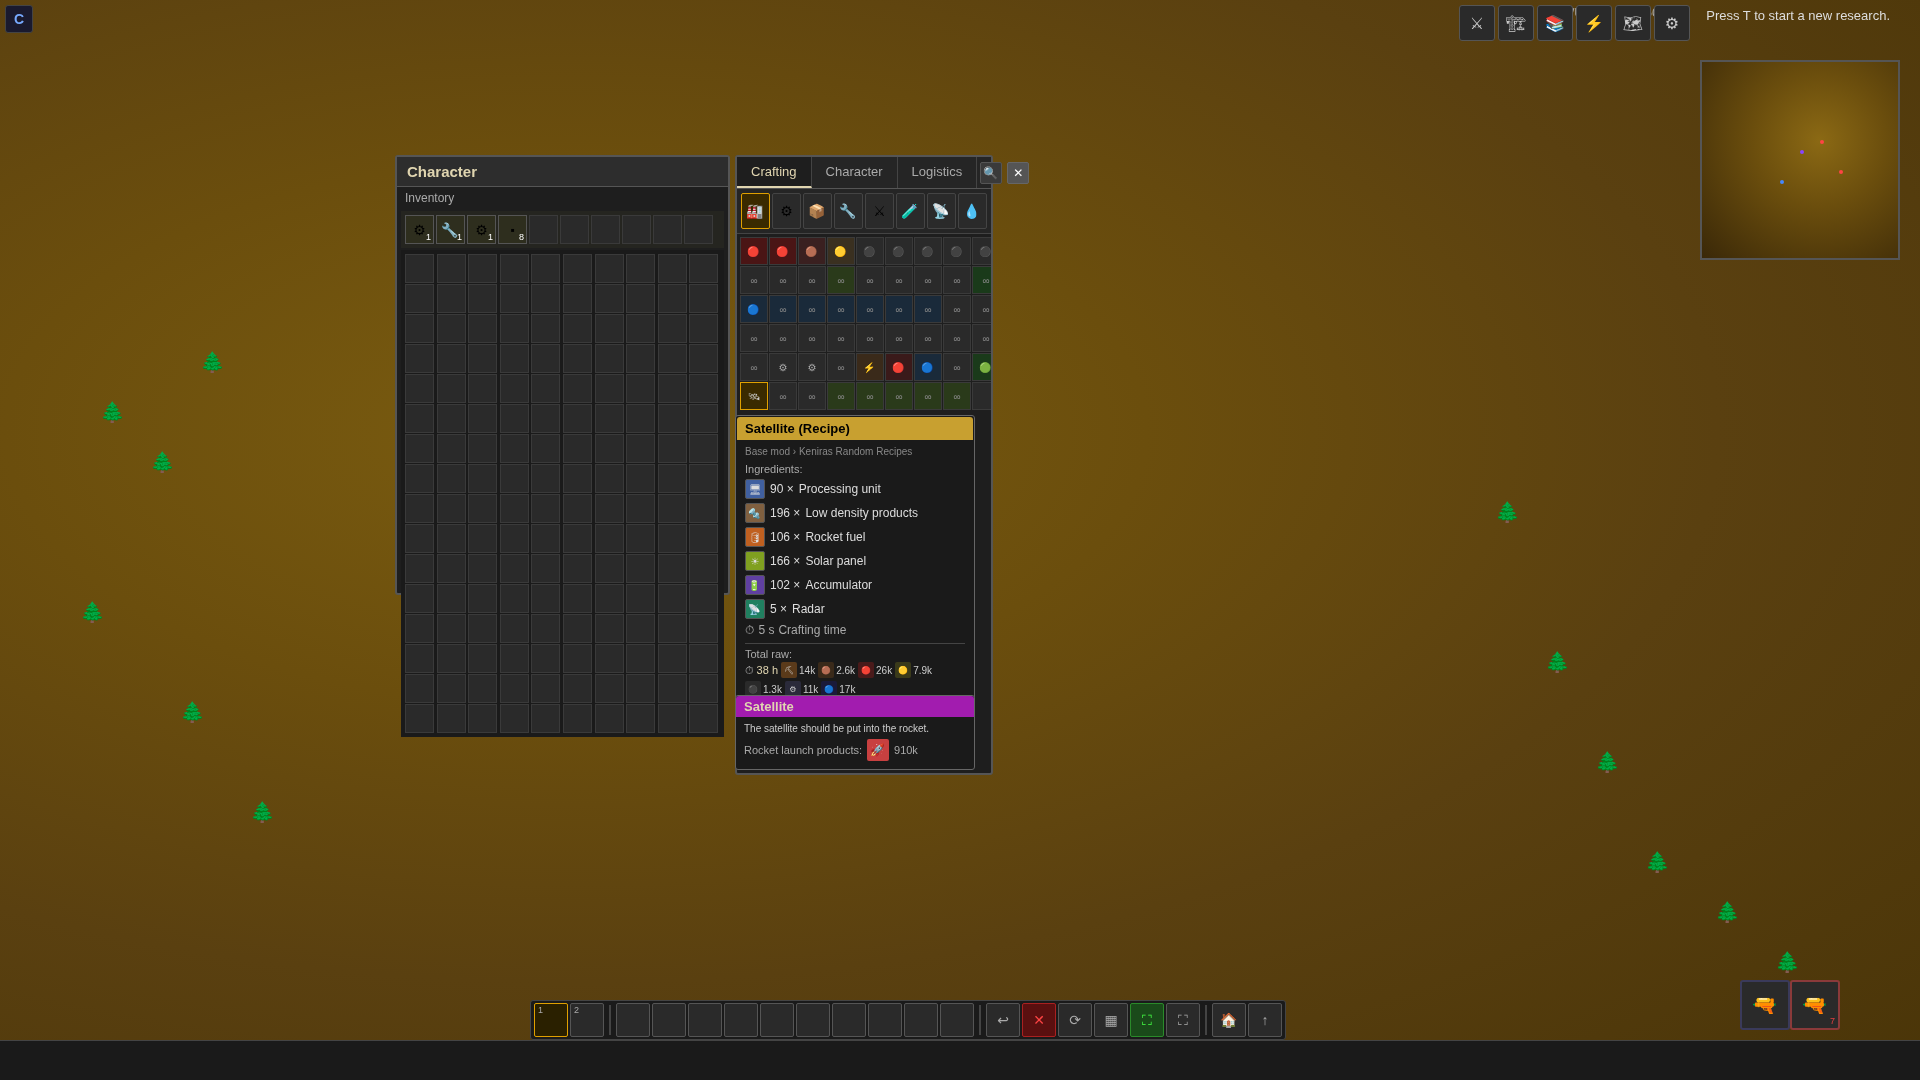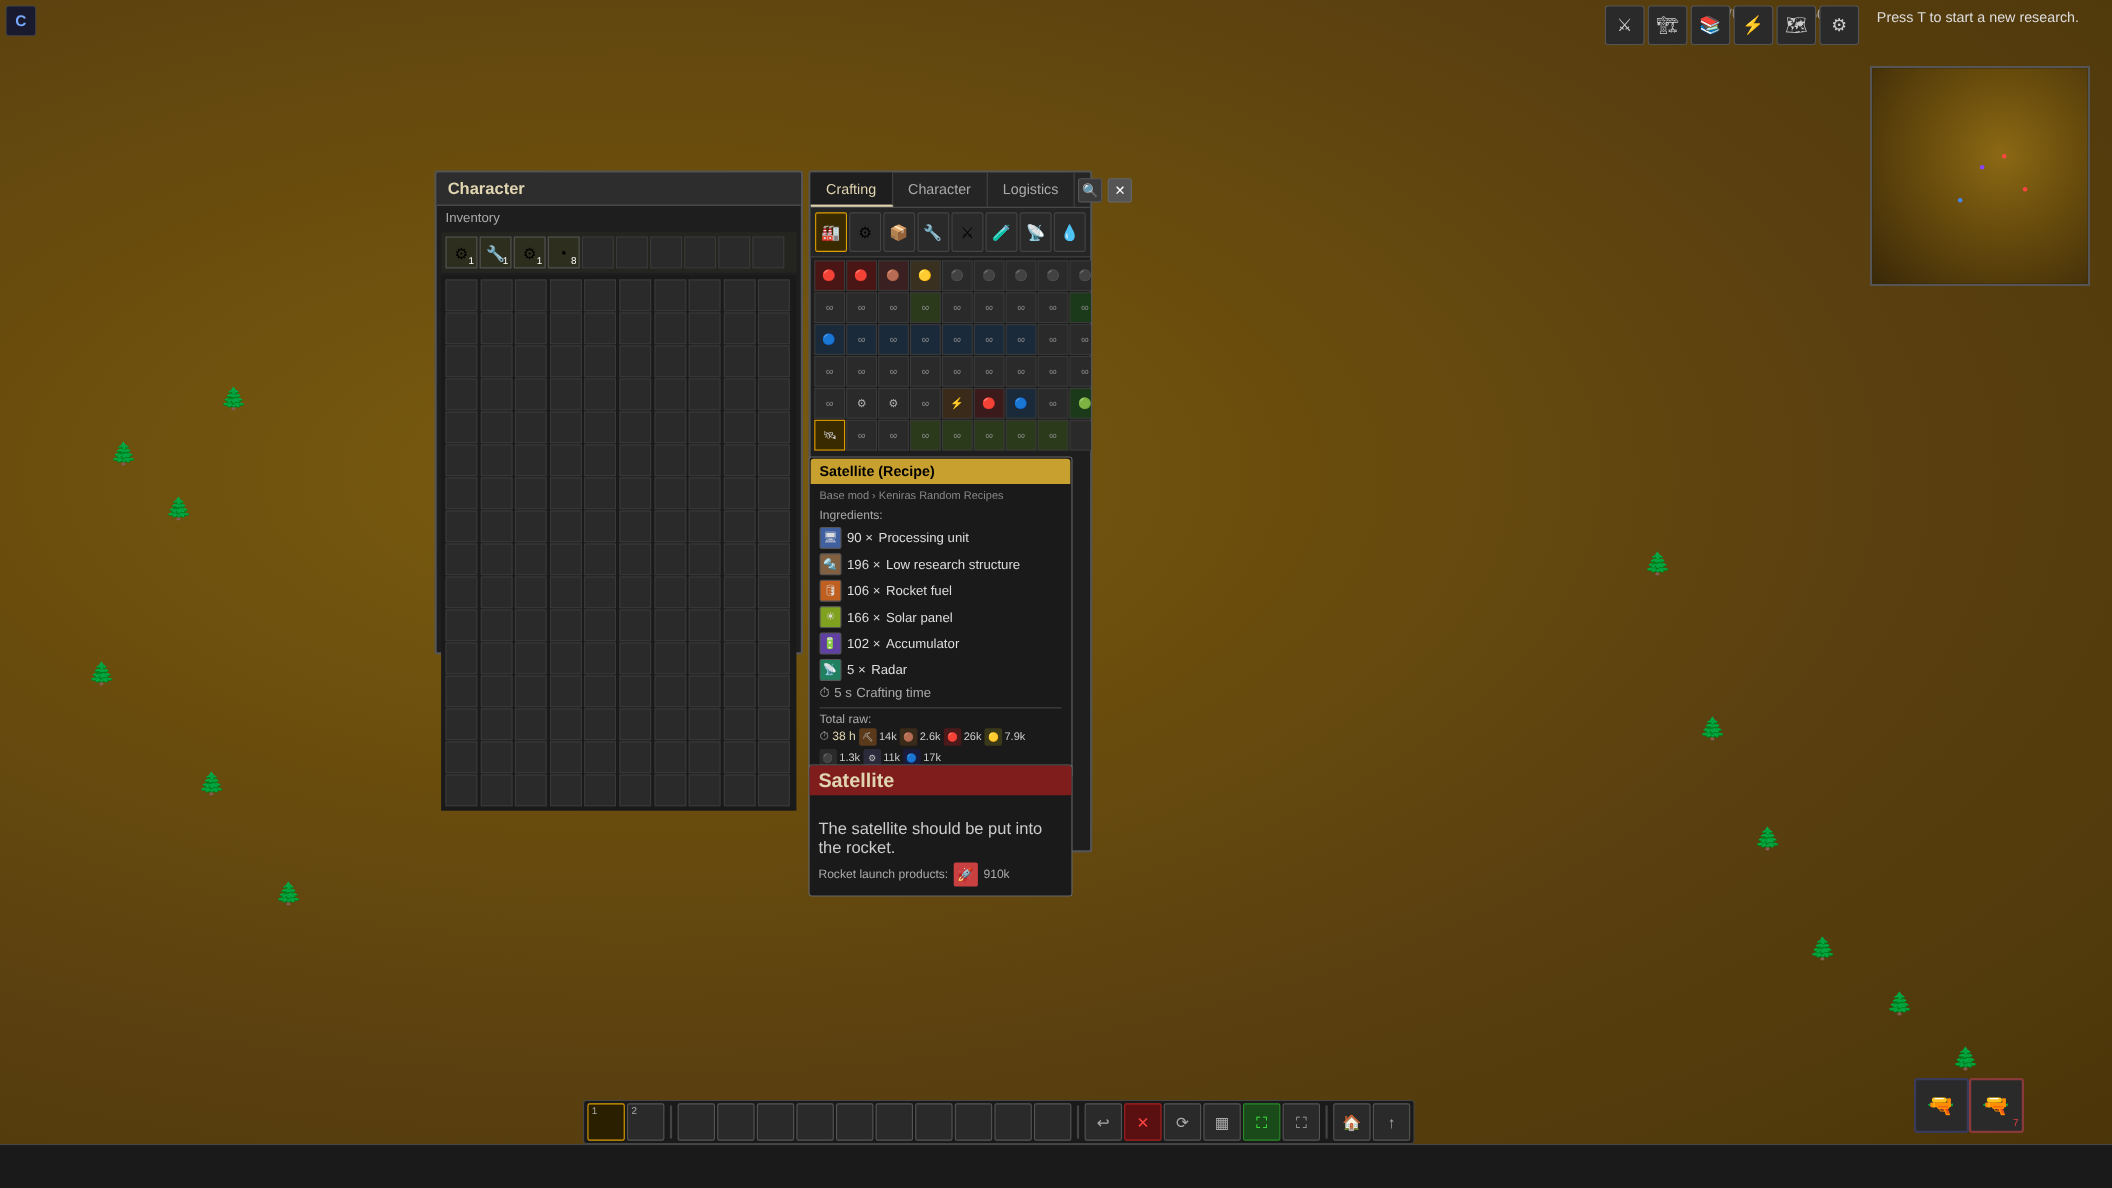--- a/index.html
+++ b/index.html
@@ -346,30 +346,30 @@
       top: 695px;
       left: 735px;
       width: 240px;
       background: #1a1a1a;
       border: 1px solid #666;
       border-radius: 3px;
       z-index: 200;
       padding: 8px;
     }
     .satellite-title {
-      background: #7f1d1d;
+      background: #a21caf;
       color: #e0d5b0;
       padding: 3px 8px;
-      font-size: 18px;
+      font-size: 13px;
       font-weight: bold;
-      margin: -8px -8px 22px -8px;
+      margin: -8px -8px 6px -8px;
       border-radius: 3px 3px 0 0;
     }
     .satellite-desc {
-      font-size: 15px;
+      font-size: 10px;
       color: #ccc;
       margin-bottom: 5px;
     }
     .rocket-products-row {
       display: flex;
       align-items: center;
       gap: 5px;
       font-size: 11px;
       color: #aaa;
     }
@@ -938,21 +938,21 @@
   <div class="tooltip-section-title">Ingredients:</div>
 
   <div class="ingredient-row">
     <div class="ing-icon icon-processing">🖥</div>
     <span>90 ×</span>
     <span>Processing unit</span>
   </div>
   <div class="ingredient-row">
     <div class="ing-icon icon-structure">🔩</div>
     <span>196 ×</span>
-    <span>Low research structure</span>
+    <span>Low density products</span>
   </div>
   <div class="ingredient-row">
     <div class="ing-icon icon-fuel">🛢</div>
     <span>106 ×</span>
     <span>Rocket fuel</span>
   </div>
   <div class="ingredient-row">
     <div class="ing-icon icon-solar">☀</div>
     <span>166 ×</span>
     <span>Solar panel</span>

